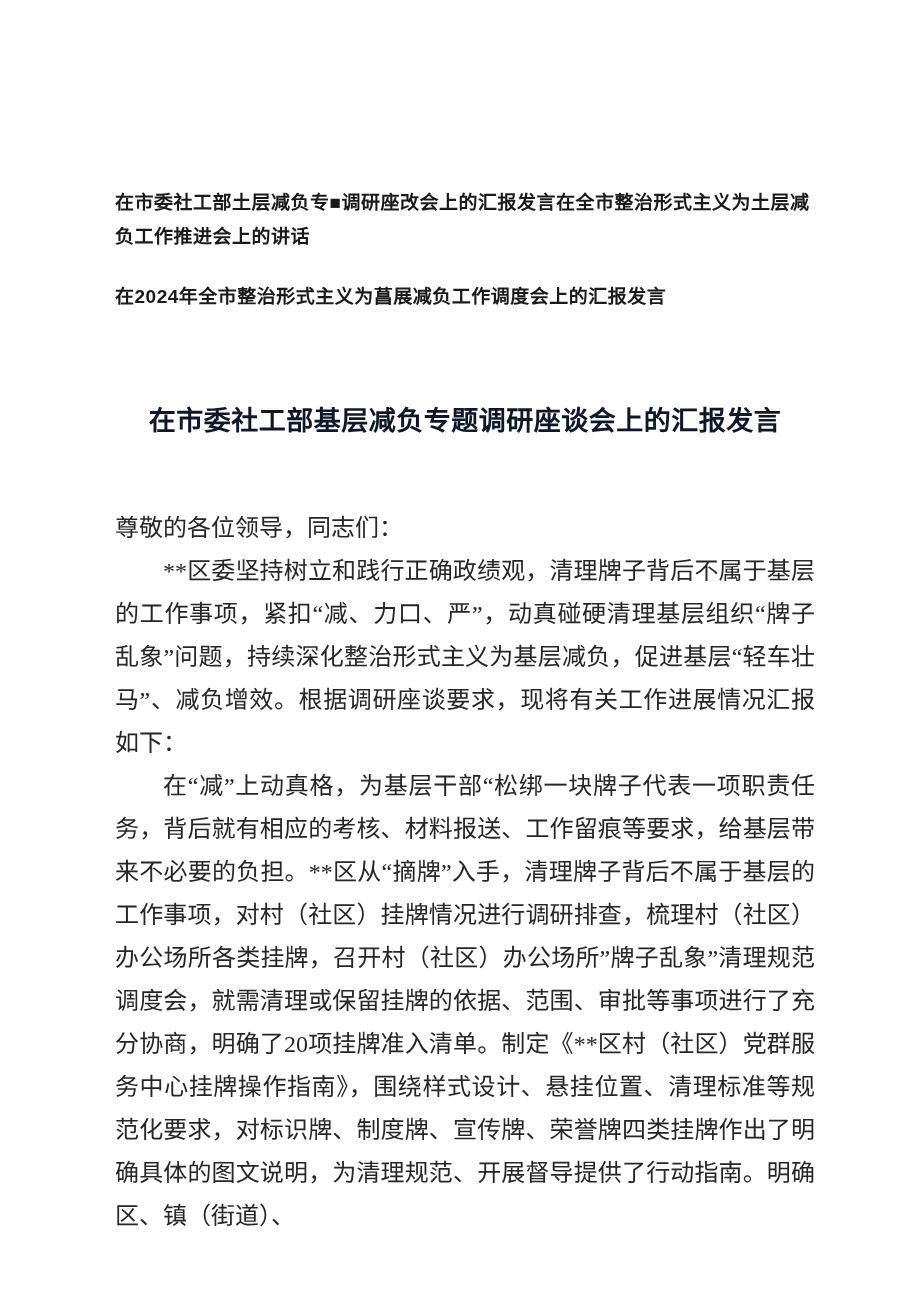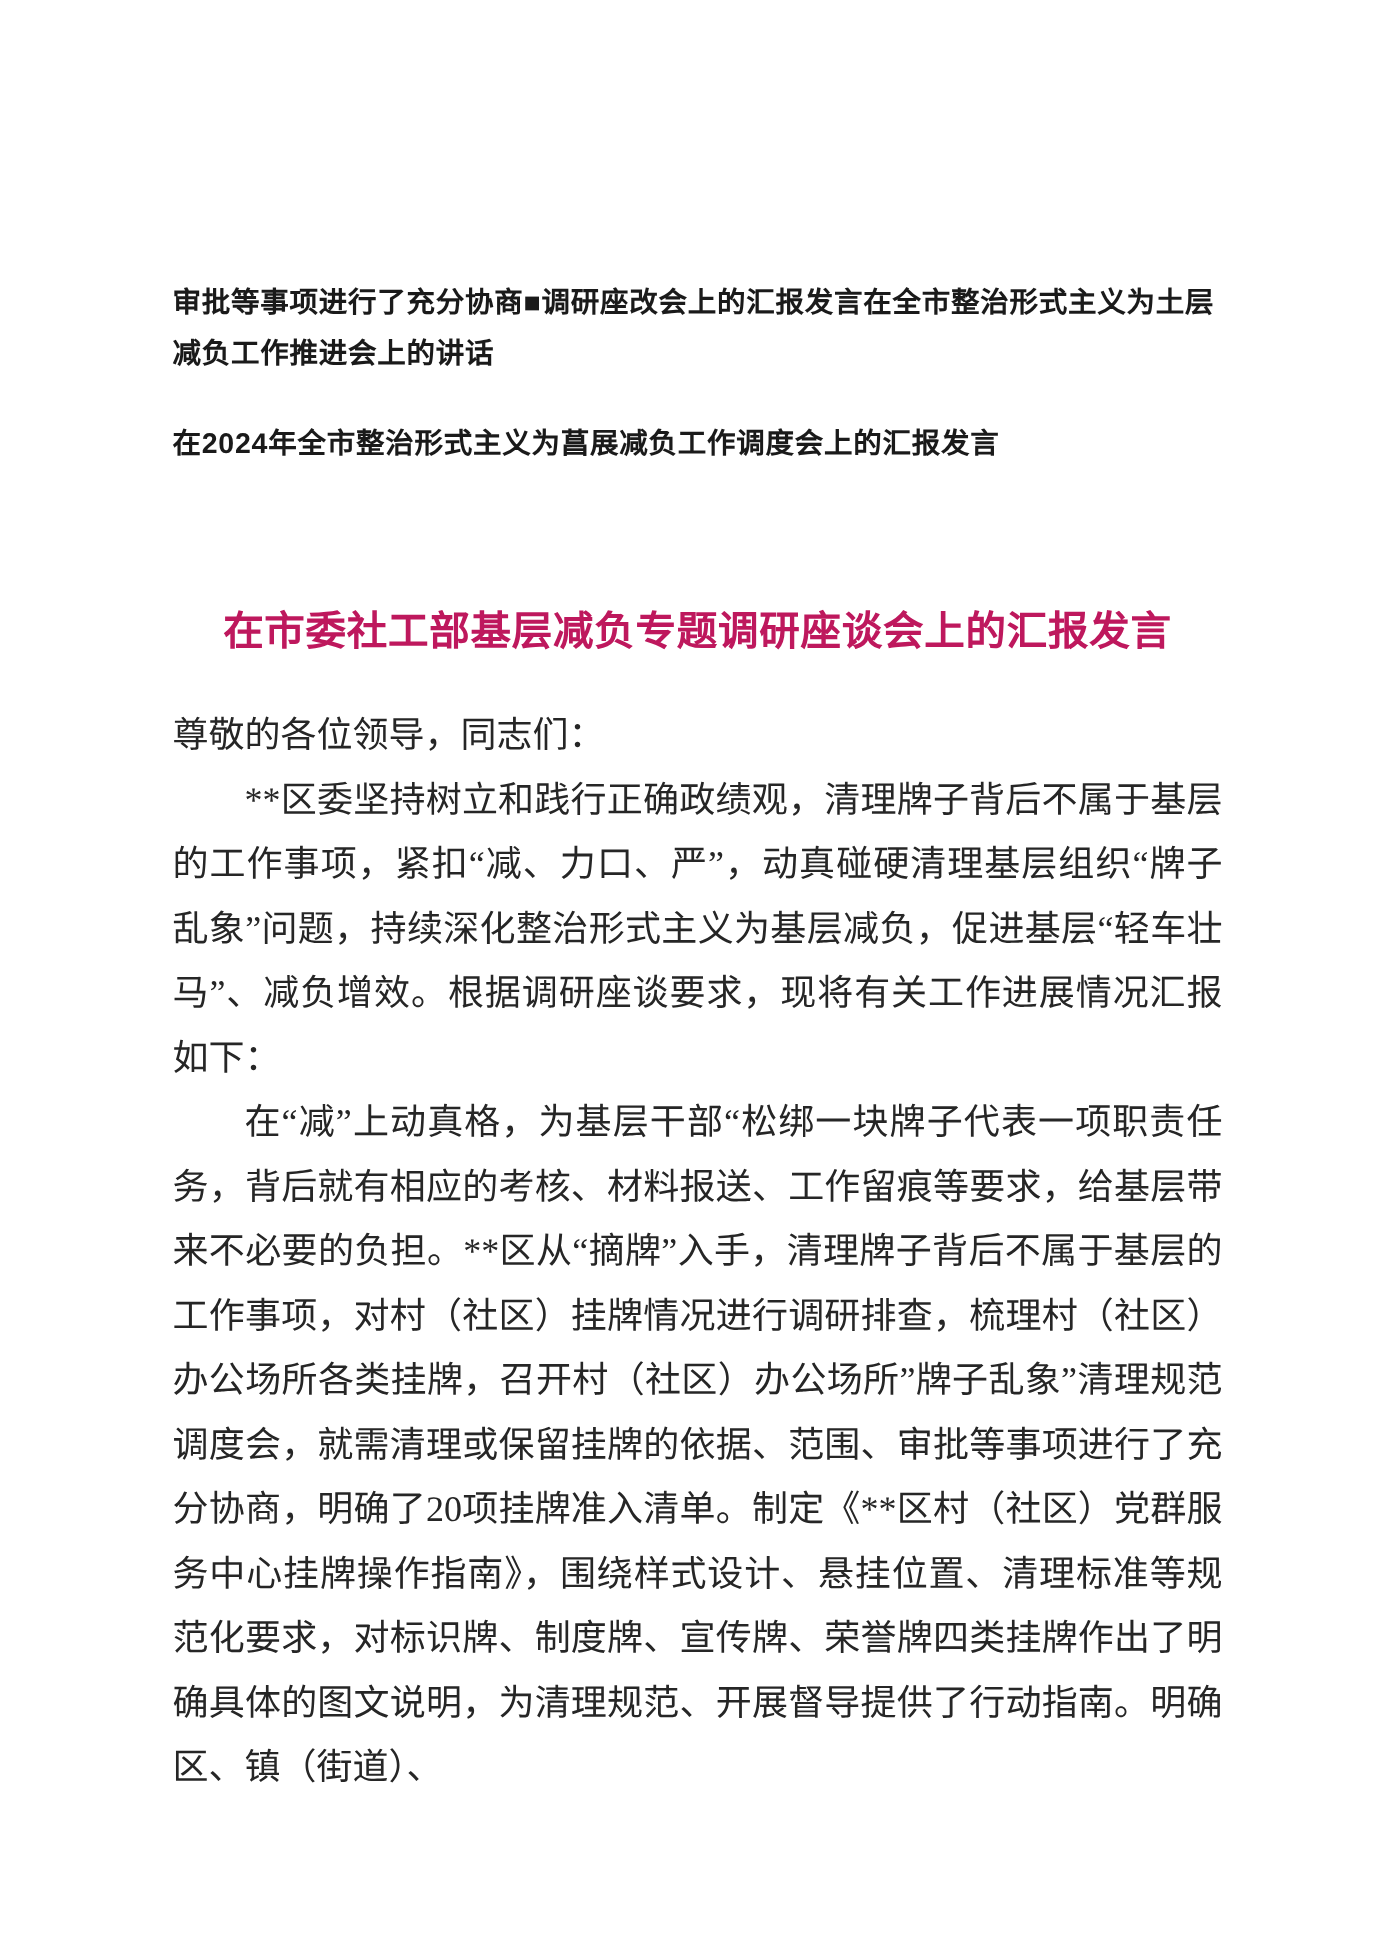--- a/index.html
+++ b/index.html
@@ -34,48 +34,48 @@
   .hdr p.second {
     margin-top: 26px;
   }
   
   .doc-title {
     margin: 90px 0 0 0;
     font-family: "Liberation Sans", sans-serif;
     font-weight: bold;
     font-size: 27px;
     line-height: 34px;
-    color: #be185d;
+    color: #0f172a;
     text-align: center;
     letter-spacing: 0.5px;
   }
   
   .body-block {
-    margin-top: 32px;
+    margin-top: 69px;
     font-family: "Liberation Serif", serif;
     font-size: 24px;
     line-height: 43px;
     color: #262626;
     text-align: justify;
   }
   .body-block p {
     margin: 0;
   }
   .body-block p.indent {
     text-indent: 48px;
   }
 </style>
 </head>
 <body>
 
 <div class="page">
   <div class="content">
 
     <div class="hdr">
-      <p>审批等事项进行了充分协商■调研座改会上的汇报发言在全市整治形式主义为土层减负工作推进会上的讲话</p>
+      <p>在市委社工部土层减负专■调研座改会上的汇报发言在全市整治形式主义为土层减负工作推进会上的讲话</p>
       <p class="second">在2024年全市整治形式主义为菖展减负工作调度会上的汇报发言</p>
     </div>
 
     <h1 class="doc-title">在市委社工部基层减负专题调研座谈会上的汇报发言</h1>
 
     <div class="body-block">
       <p>尊敬的各位领导，同志们：</p>
       <p class="indent">**区委坚持树立和践行正确政绩观，清理牌子背后不属于基层的工作事项，紧扣“减、力口、严”，动真碰硬清理基层组织“牌子乱象”问题，持续深化整治形式主义为基层减负，促进基层“轻车壮马”、减负增效。根据调研座谈要求，现将有关工作进展情况汇报如下：</p>
       <p class="indent">在“减”上动真格，为基层干部“松绑一块牌子代表一项职责任务，背后就有相应的考核、材料报送、工作留痕等要求，给基层带来不必要的负担。**区从“摘牌”入手，清理牌子背后不属于基层的工作事项，对村（社区）挂牌情况进行调研排查，梳理村（社区）办公场所各类挂牌，召开村（社区）办公场所”牌子乱象”清理规范调度会，就需清理或保留挂牌的依据、范围、审批等事项进行了充分协商，明确了20项挂牌准入清单。制定《**区村（社区）党群服务中心挂牌操作指南》，围绕样式设计、悬挂位置、清理标准等规范化要求，对标识牌、制度牌、宣传牌、荣誉牌四类挂牌作出了明确具体的图文说明，为清理规范、开展督导提供了行动指南。明确区、镇（街道）、</p>
     </div>

